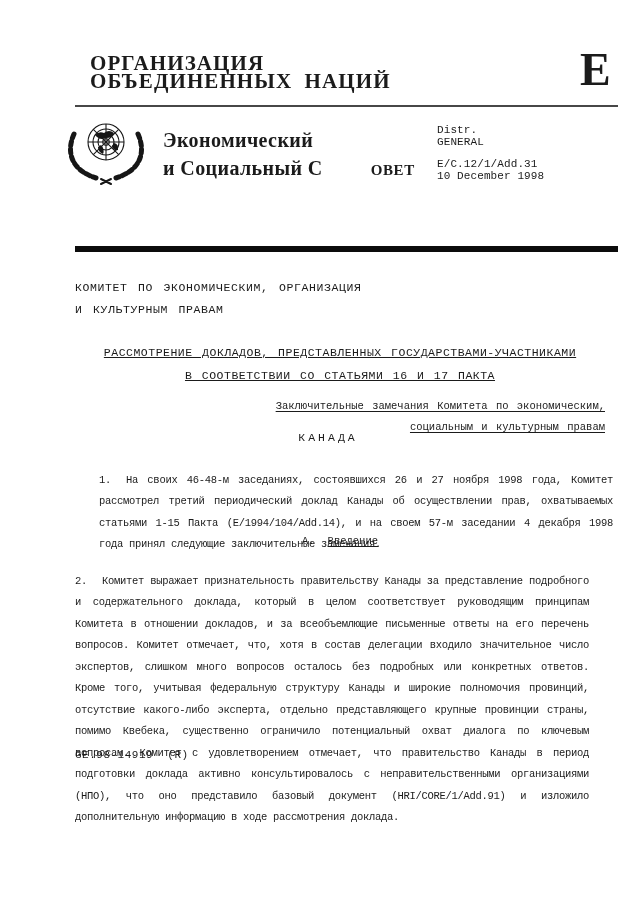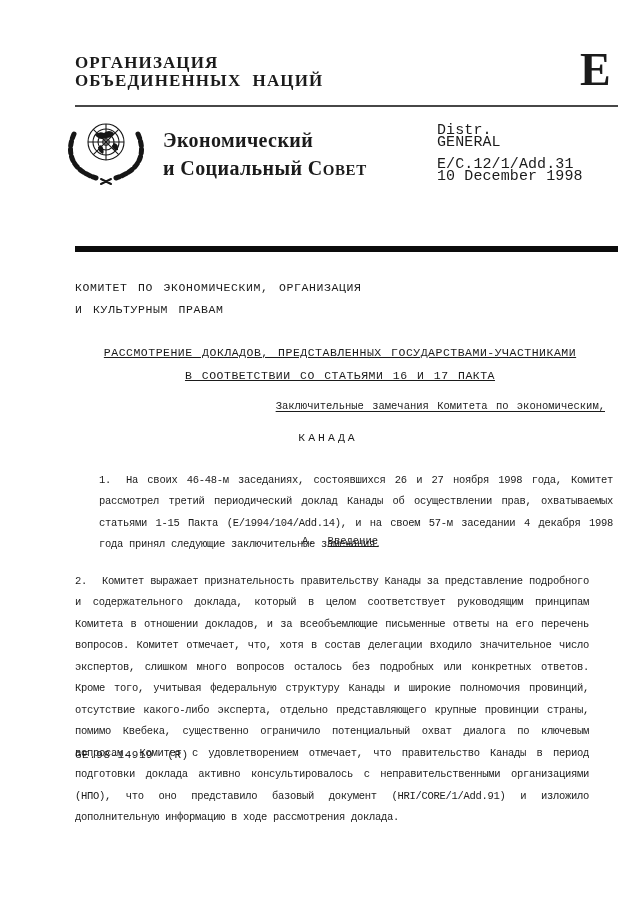--- a/index.html
+++ b/index.html
@@ -13,24 +13,24 @@
     height: 905px;
     background: #ffffff;
     color: #1b1b1b;
     font-family: "Liberation Mono", "DejaVu Sans Mono", monospace;
     overflow: hidden;
   }
 
   
   .org-block {
     position: absolute;
-    left: 75px; top: 54px;
+    left: 90px; top: 54px;
     font-family: "Liberation Serif", "DejaVu Serif", serif;
     font-weight: bold;
-    font-size: 17px;
+    font-size: 21px;
     line-height: 18px;
     letter-spacing: 1.1px;
     word-spacing: 6px;
   }
   .big-e {
     position: absolute;
     left: 580px; top: 47px;
     font-family: "Liberation Serif", "DejaVu Serif", serif;
     font-weight: bold;
     font-size: 46px;
@@ -52,25 +52,26 @@
     left: 163px; top: 126px;
     font-family: "Liberation Serif", "DejaVu Serif", serif;
     font-weight: bold;
     font-size: 20px;
     line-height: 28px;
     letter-spacing: 0.4px;
   }
   .council .caps-small {
     font-size: 15px;
     letter-spacing: 0.6px;
+    margin-left: 48px;
   }
   .distr {
     position: absolute;
     left: 437px; top: 125px;
-    font-size: 15px;
+    font-size: 11px;
     line-height: 11.5px;
     letter-spacing: 0.1px;
   }
   .distr .grp { margin-bottom: 11px; }
   .pre { white-space: pre; }
   .thick-rule {
     position: absolute;
     left: 75px; top: 246px;
     width: 543px; height: 6px;
     background: #0c0c0c;
@@ -202,20 +203,21 @@
     <div>И КУЛЬТУРНЫМ ПРАВАМ</div>
   </div>
 
   <div class="doc-title">
     <div>РАССМОТРЕНИЕ ДОКЛАДОВ, ПРЕДСТАВЛЕННЫХ ГОСУДАРСТВАМИ-УЧАСТНИКАМИ</div>
     <div>В СООТВЕТСТВИИ СО СТАТЬЯМИ 16 И 17 ПАКТА</div>
   </div>
 
   <div class="doc-subtitle">
     <div class="u">Заключительные замечания Комитета по экономическим,</div>
+    <div class="u">социальным и культурным правам</div>
   </div>
 
   <div class="country">КАНАДА</div>
 
   <p class="para para-1"><span class="pnum">1.</span><span>На своих 46-48-м заседаниях, состоявшихся 26 и 27 ноября 1998 года, Комитет рассмотрел третий периодический доклад Канады об осуществлении прав, охватываемых статьями 1-15 Пакта (E/1994/104/Add.14), и на своем 57-м заседании 4 декабря 1998 года принял следующие заключительные замечания.</span></p>
 
   <div class="section-a"><span class="snum">A.</span><span class="u">Введение</span></div>
 
   <p class="para para-2"><span class="pnum">2.</span><span>Комитет выражает признательность правительству Канады за представление подробного и содержательного доклада, который в целом соответствует руководящим принципам Комитета в отношении докладов, и за всеобъемлющие письменные ответы на его перечень вопросов. Комитет отмечает, что, хотя в состав делегации входило значительное число экспертов, слишком много вопросов осталось без подробных или конкретных ответов.  Кроме того, учитывая федеральную структуру Канады и широкие полномочия провинций, отсутствие какого-либо эксперта, отдельно представляющего крупные провинции страны, помимо Квебека, существенно ограничило потенциальный охват диалога по ключевым вопросам. Комитет с удовлетворением отмечает, что правительство Канады в период подготовки доклада активно консультировалось с неправительственными организациями (НПО), что оно представило базовый документ (HRI/CORE/1/Add.91) и изложило дополнительную информацию в ходе рассмотрения доклада.</span></p>
 

